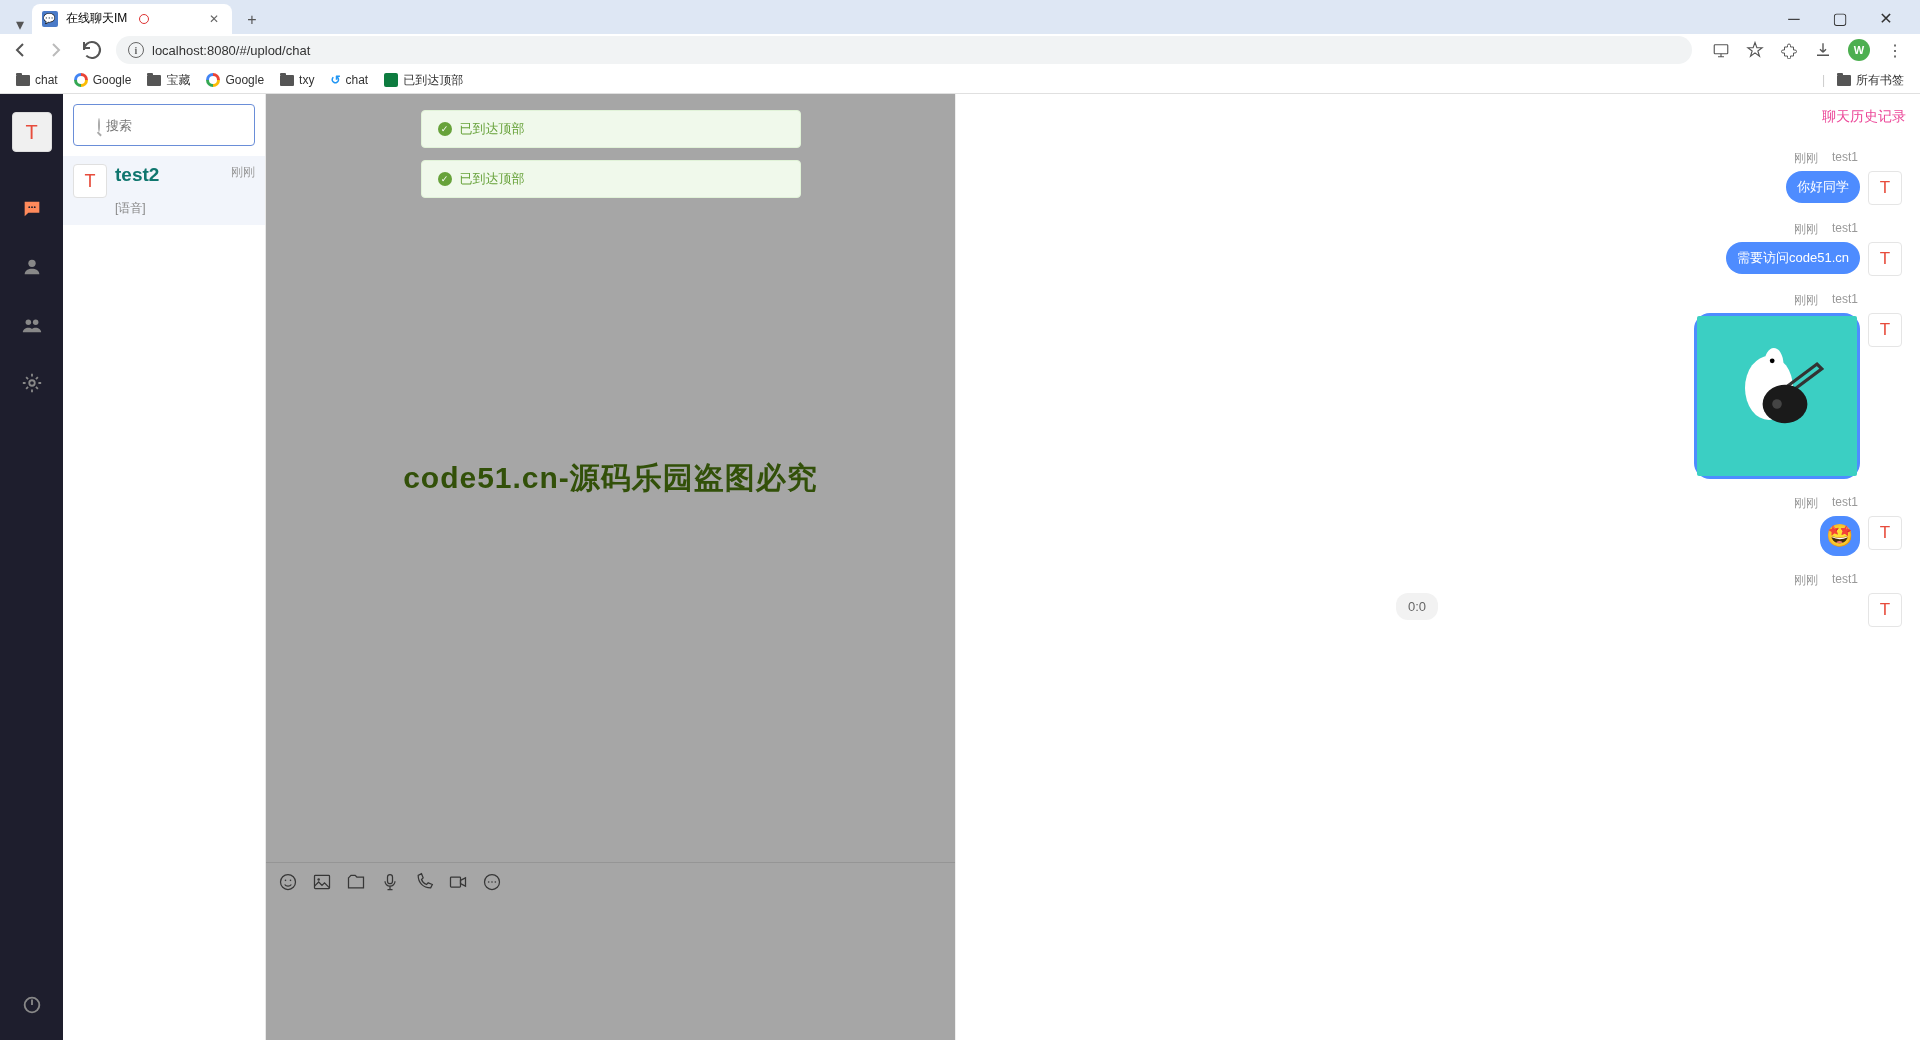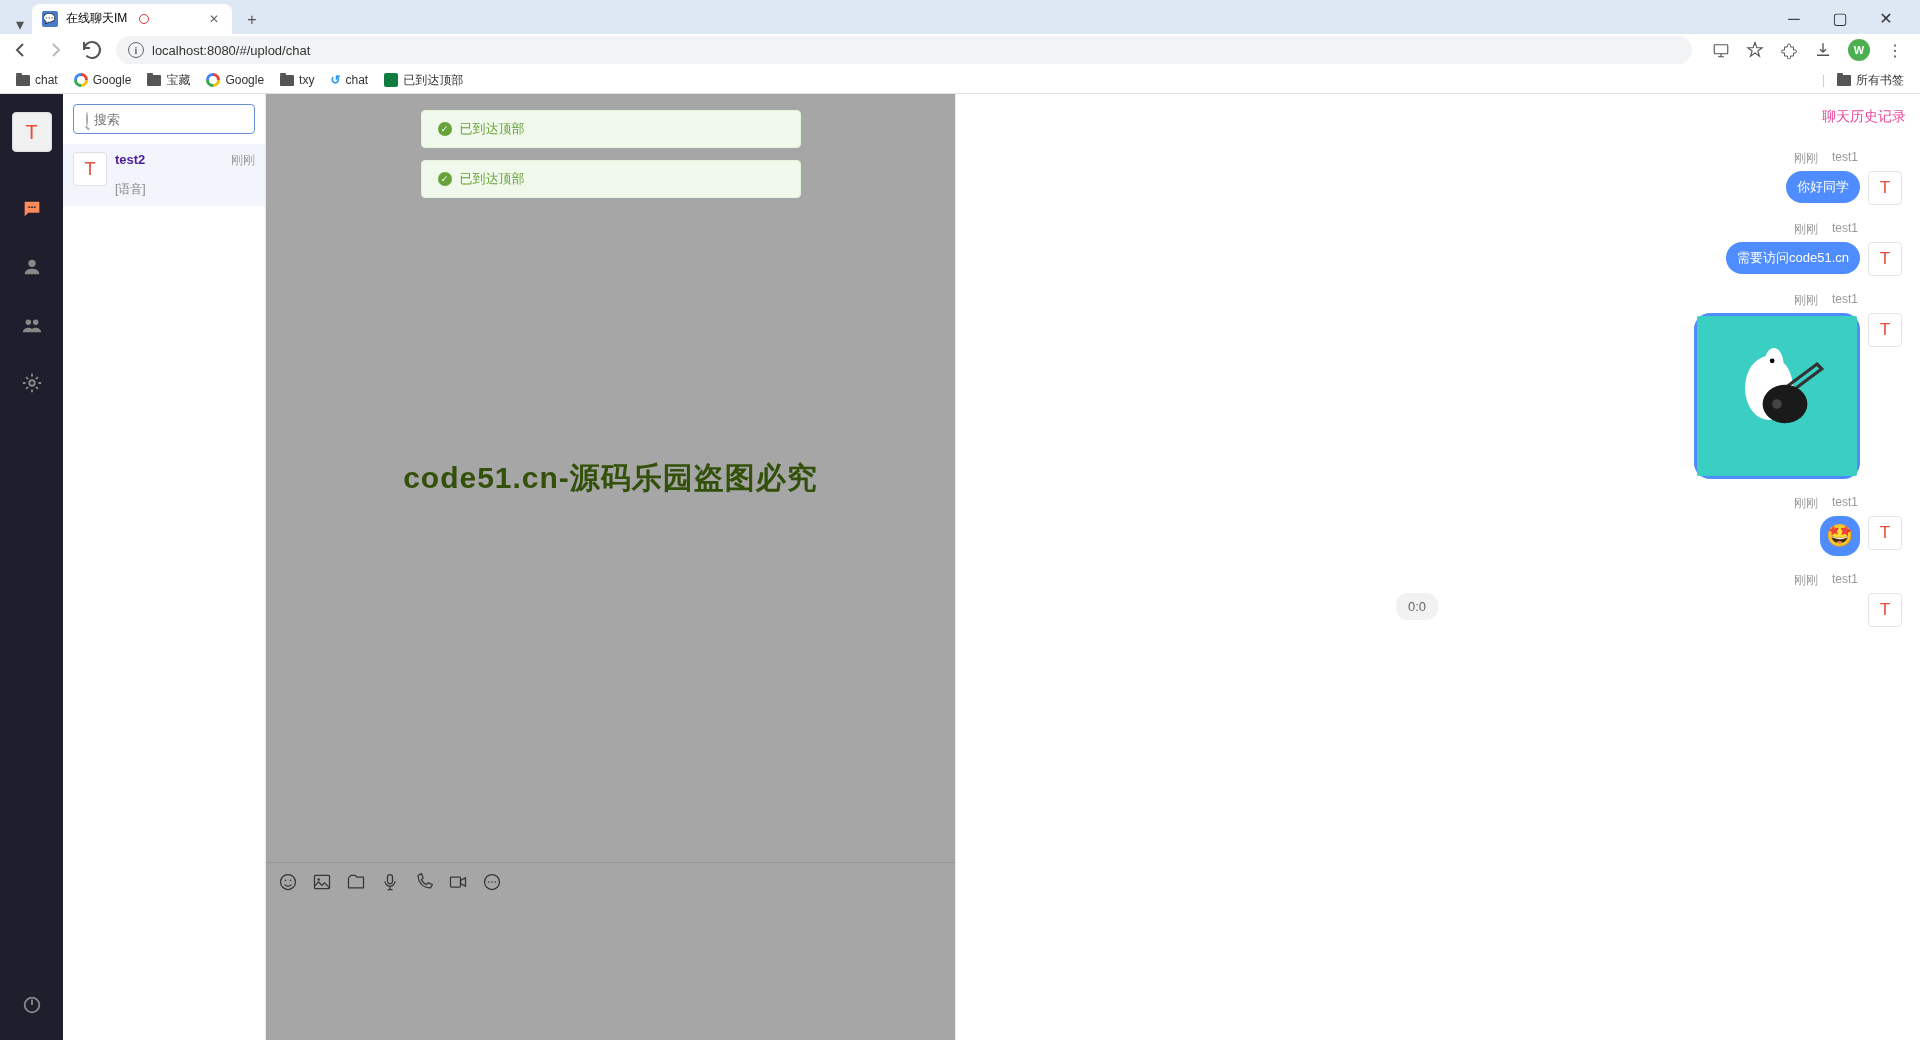--- a/index.html
+++ b/index.html
@@ -42,29 +42,29 @@
 
 .sidebar { width: 63px; background: #1e1e2d; display: flex; flex-direction: column; align-items: center; padding-top: 18px; z-index: 10; }
 .avatar-main { width: 40px; height: 40px; background: #f0f0f0; border-radius: 4px; display: flex; align-items: center; justify-content: center; color: #e74c3c; font-size: 20px; font-weight: 500; border: 1px solid #ddd; }
 .side-icons { display: flex; flex-direction: column; gap: 36px; margin-top: 46px; align-items: center; }
 .side-icon { width: 22px; height: 22px; color: #888; cursor: pointer; display: flex; align-items: center; justify-content: center; }
 .side-icon.active { color: #ff8a5b; }
 .side-bottom { margin-top: auto; margin-bottom: 24px; }
 
 .contact-list { width: 203px; background: #fff; z-index: 10; border-right: 1px solid #e8e8e8; }
 .search-wrap { padding: 10px; }
-.search-box { height: 30px; border: 1px solid #6a8ed8; border-radius: 4px; display: flex; align-items: center; padding: 0 12px; gap: 6px; background: #fff; }
+.search-box { height: 42px; border: 1px solid #6a8ed8; border-radius: 4px; display: flex; align-items: center; padding: 0 24px; gap: 6px; background: #fff; }
 .search-box input { border: none; outline: none; flex: 1; font-size: 13px; background: transparent; }
 .search-icon { width: 14px; height: 14px; border: 1.5px solid #aaa; border-radius: 50%; position: relative; }
 .search-icon::after { content: ''; position: absolute; bottom: -3px; right: -3px; width: 5px; height: 1.5px; background: #aaa; transform: rotate(45deg); }
 .contact-item { padding: 8px 10px; display: flex; gap: 8px; cursor: pointer; }
 .contact-item.active { background: #f2f5fb; }
 .contact-avatar { width: 34px; height: 34px; background: #fff; border: 1px solid #e0e0e0; border-radius: 4px; display: flex; align-items: center; justify-content: center; color: #e74c3c; font-size: 18px; }
 .contact-info { flex: 1; }
-.contact-name { font-size: 13px; font-weight: bold; color: #4c1d95; }
+.contact-name { font-size: 19px; font-weight: bold; color: #0f766e; }
 .contact-preview { font-size: 12px; color: #888; margin-top: 14px; }
 .contact-time { font-size: 12px; color: #999; }
 
 .chat-area { flex: 1; background: #fff; display: flex; flex-direction: column; position: relative; max-width: 689px; }
 .chat-messages { flex: 1; position: relative; }
 .toast { position: absolute; left: 50%; transform: translateX(-50%); background: #f0f9eb; border: 1px solid #e1f3d8; color: #67a23a; padding: 9px 16px; border-radius: 4px; font-size: 13px; display: flex; align-items: center; gap: 8px; min-width: 380px; z-index: 20; }
 .toast:first-child { top: 16px; }
 .toast:nth-child(2) { top: 66px; }
 .toast-icon { width: 14px; height: 14px; background: #67a23a; border-radius: 50%; color: #fff; display: flex; align-items: center; justify-content: center; font-size: 9px; }
 .watermark-center { position: absolute; top: 50%; left: 50%; transform: translate(-50%, -50%); color: #4d7c0f; font-size: 30px; font-weight: bold; white-space: nowrap; z-index: 4; letter-spacing: 1px; }

